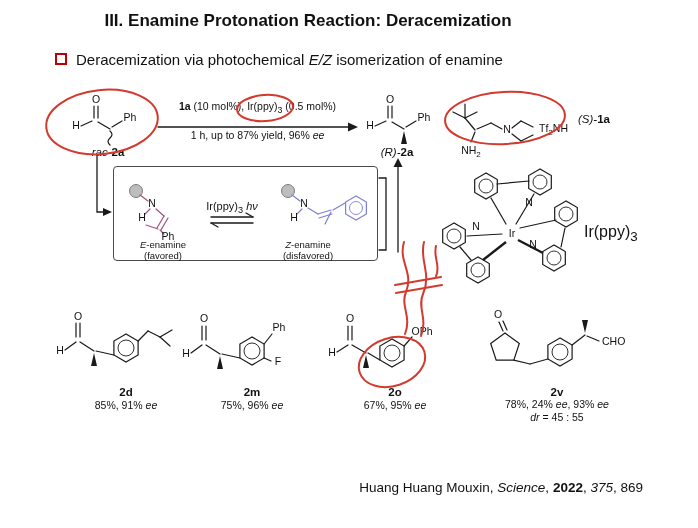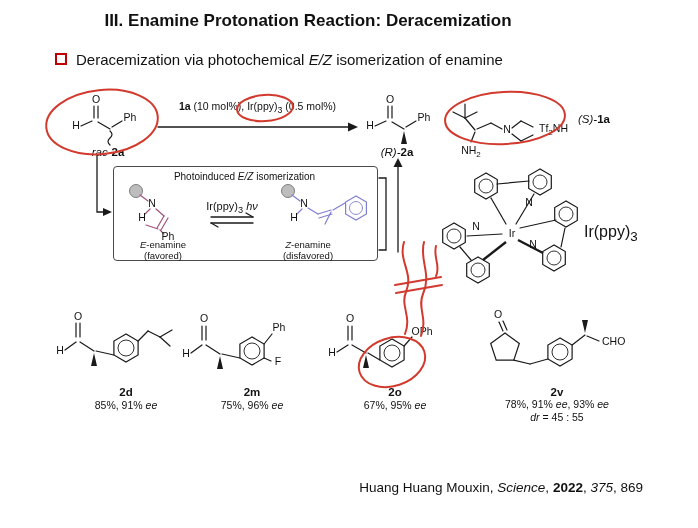--- a/index.html
+++ b/index.html
@@ -28,36 +28,36 @@
 <div class="slide">
 
   <div class="abs ctr lbl" style="left:0;top:11px;width:616px;font-size:17px;font-weight:bold;">III. Enamine Protonation Reaction: Deracemization</div>
 
   <div class="abs" style="left:55px;top:51px;display:flex;align-items:flex-start;z-index:6;">
     <span style="width:8px;height:8px;border:2px solid #c00000;margin:2px 9px 0 0;display:inline-block;"></span>
     <span style="font-size:15px;"><span>Deracemization via photochemical </span><i>E/Z</i><span> isomerization of enamine</span></span>
   </div>
 
   <div class="box" style="left:113px;top:166px;width:263px;height:93px;"></div>
-  <div class="abs ctr lbl" style="left:113px;top:171px;width:263px;font-size:10px;"><span>Photoinduced </span><i>E/Z</i><span> isomerization</span></div>
 
   <svg class="struct" style="left:66px;top:92px;" width="80" height="58">
     <text class="at" x="30" y="11">O</text>
     <line class="bond" x1="28" y1="14" x2="28" y2="26"></line>
       <line class="bond" x1="32" y1="14" x2="32" y2="26"></line>
     <text class="at" x="10" y="37">H</text>
     <line class="bond" x1="15" y1="34" x2="26" y2="29"></line>
     <line class="bond" x1="32" y1="30" x2="44" y2="37"></line>
     <path class="bond" d="M44,39 q4,3.5 0,7 t0,7"></path>
     <line class="bond" x1="46" y1="35" x2="56" y2="29"></line>
     <text class="at" x="64" y="29" fill="#3a6fc4">Ph</text>
   </svg>
   <div class="abs ctr lbl" style="left:63px;top:146px;width:90px;font-size:11.5px;"><i>rac-</i><b>2a</b></div>
 
   <div class="abs ctr lbl" style="left:150px;top:101px;width:215px;font-size:10.5px;"><b>1a</b><span> (10 mol%), Ir(ppy)</span><sub>3</sub><span> (0.5 mol%)</span></div>
+  <div class="abs ctr lbl" style="left:150px;top:130px;width:215px;font-size:10.5px;"><span>1 h, up to 87% yield, 96% </span><i>ee</i></div>
 
   <svg class="struct" style="left:360px;top:92px;" width="75" height="58">
     <text class="at" x="30" y="11">O</text>
     <line class="bond" x1="28" y1="14" x2="28" y2="26"></line>
       <line class="bond" x1="32" y1="14" x2="32" y2="26"></line>
     <text class="at" x="10" y="37">H</text>
     <line class="bond" x1="15" y1="34" x2="26" y2="29"></line>
     <line class="bond" x1="32" y1="30" x2="44" y2="37"></line>
     <polygon points="44,39 41,52 47,52" fill="#1a1a1a"></polygon>
     <line class="bond" x1="46" y1="35" x2="56" y2="29"></line>
@@ -224,21 +224,21 @@
     <line class="bond" x1="61.8" y1="62.1" x2="78" y2="66"></line>
     <line class="bond" x1="78" y1="66" x2="95.9" y2="61"></line>
     <polygon class="ring" points="0,-14 -12.1,-7 -12.1,7 0,14 12.1,7 12.1,-7" transform="translate(108,54)"></polygon>
     <circle class="ringc" cx="108" cy="54" r="8"></circle>
     <line class="bond" x1="120.1" y1="47" x2="133" y2="37"></line>
     <polygon points="133,35 130,22 136,22" fill="#1a1a1a"></polygon>
     <line class="bond" x1="135" y1="38" x2="147" y2="43"></line>
     <text x="150" y="47">CHO</text>
   </svg>
   <div class="abs ctr lbl cmpd" style="left:452px;top:386px;width:210px;">2v</div>
-  <div class="abs ctr lbl cap" style="left:452px;top:399px;width:210px;"><span>78%, 91% </span><i>ee</i><span>, 93% </span><i>ee</i></div>
+  <div class="abs ctr lbl cap" style="left:452px;top:399px;width:210px;"><span>78%, 24% </span><i>ee</i><span>, 93% </span><i>ee</i></div>
   <div class="abs ctr lbl cap" style="left:452px;top:412px;width:210px;"><i>dr</i><span> = 45 : 55</span></div>
 
   <div class="abs lbl" style="right:55px;top:480px;font-size:13.5px;"><span>Huang Huang Mouxin, </span><i>Science</i><span>, </span><b>2022</b><span>, </span><i>375</i><span>, 869</span></div>
 
   <svg id="lines" width="698" height="528">
     <g stroke="#1a1a1a" stroke-width="1.3" fill="none" stroke-linecap="round">
       <line x1="158" y1="127" x2="350" y2="127"></line>
       <polyline points="97,156 97,212 104,212"></polyline>
       <polyline points="379,178 386,178 386,250 379,250"></polyline>
       <line x1="398" y1="252" x2="398" y2="166"></line>

